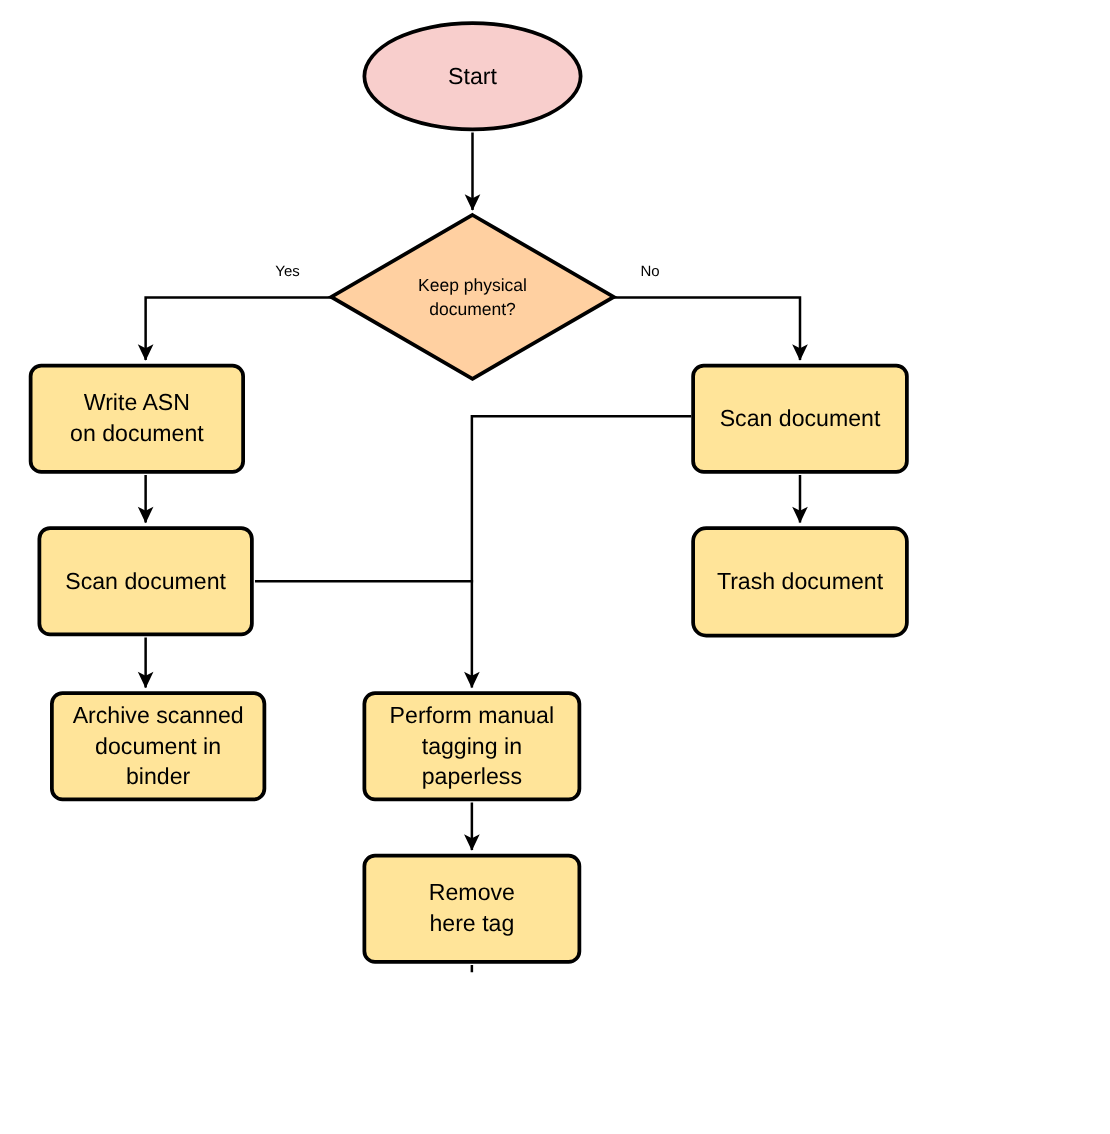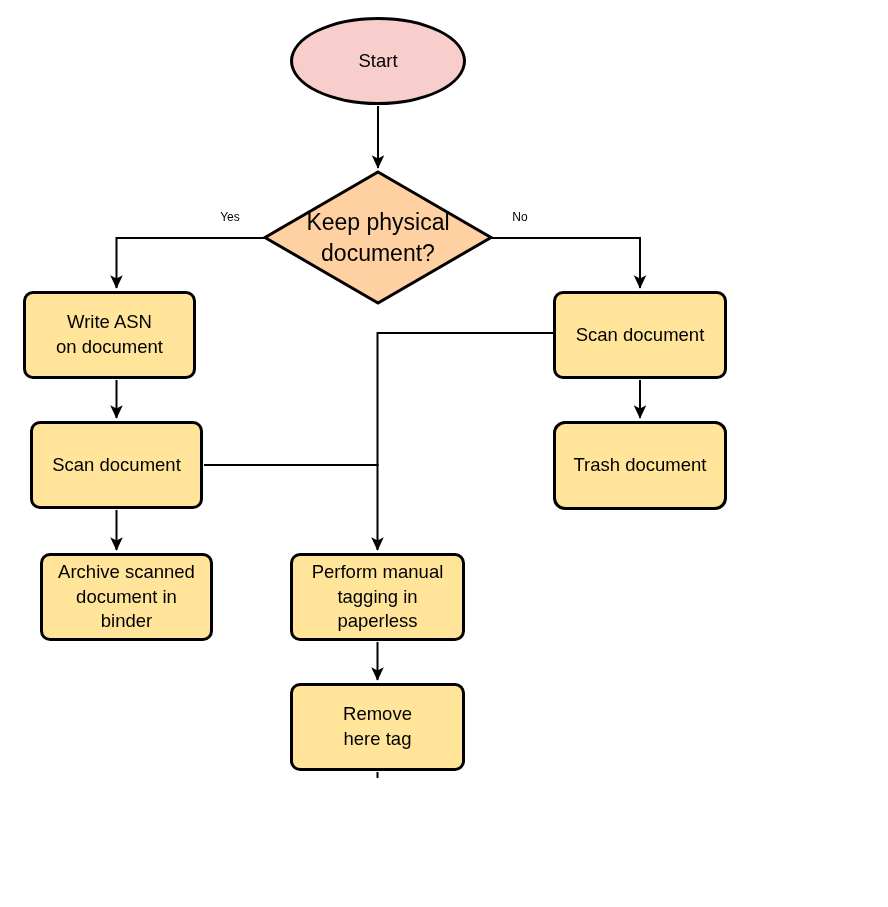--- a/index.html
+++ b/index.html
@@ -10,21 +10,21 @@
   svg.diagram-layer{position:absolute;left:0;top:0;width:888px;height:907px;}
   .node{
     position:absolute;display:flex;align-items:center;justify-content:center;
     text-align:center;font-size:18.5px;line-height:1.33;box-sizing:border-box;
   }
   .node .node-label{white-space:pre-line;}
   .process{background:#ffe499;border:3px solid #000;border-radius:10px;}
   .terminal{background:#f8cecc;border:3px solid #000;border-radius:50%;}
   .decision-label{
     position:absolute;display:flex;align-items:center;justify-content:center;
-    text-align:center;font-size:23px;line-height:1.33;white-space:pre-line;
+    text-align:center;font-size:14px;line-height:1.33;white-space:pre-line;
   }
   .edge-label{
     position:absolute;font-size:12px;line-height:1.2;text-align:center;
   }
   .note{
     position:absolute;font-style:italic;font-size:19px;line-height:1.4;
     white-space:pre-line;
   }
   .bottom-border{
     position:absolute;left:0;top:904px;width:888px;height:1px;background:#ece5da;

